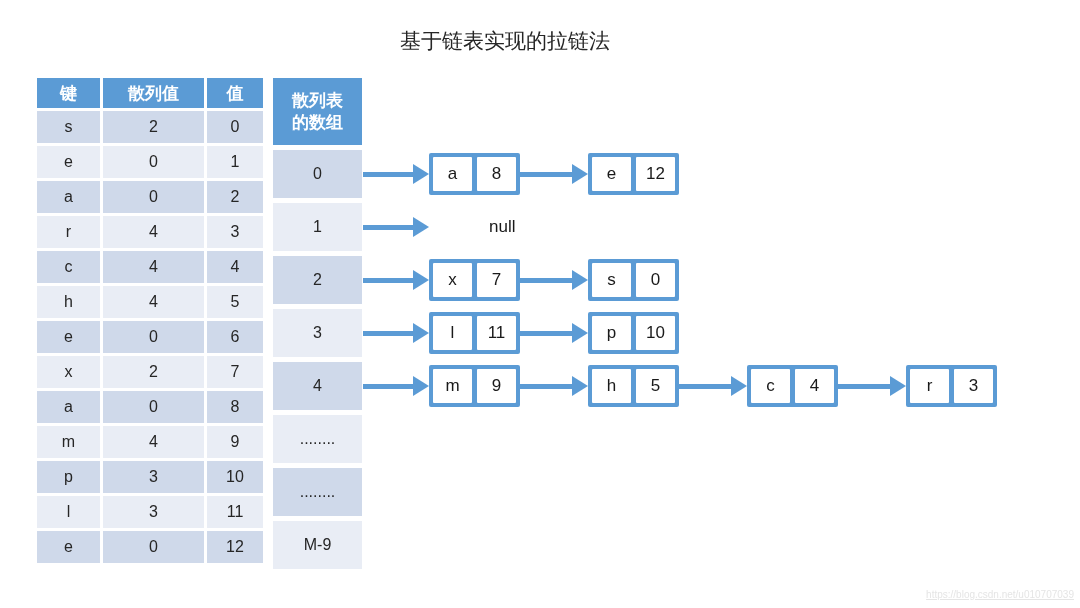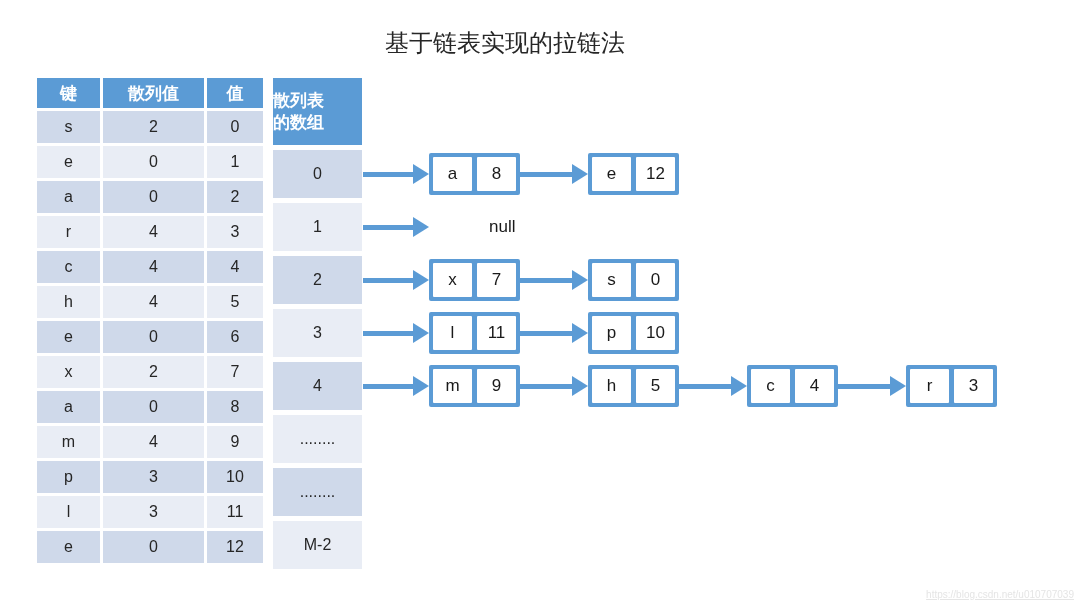--- a/index.html
+++ b/index.html
@@ -2,42 +2,42 @@
 <html><head>
 <meta charset="utf-8">
 <style>
   html,body{margin:0;padding:0;background:#fff;}
   .stage{
     position:relative;width:1080px;height:608px;background:#ffffff;
     font-family:"Liberation Sans","DejaVu Sans",sans-serif;overflow:hidden;
   }
   .title{
     position:absolute;top:27px;left:0;width:1080px;padding-right:70px;box-sizing:border-box;
-    text-align:center;font-size:24px;color:#262626;
+    text-align:center;font-size:21px;color:#262626;
   }
   
   table.key-table{
     position:absolute;left:34px;top:75px;
     border-collapse:separate;border-spacing:3.5px;
   }
   table.key-table th{
     background:var(--accent);color:#ffffff;font-weight:bold;font-size:17px;
     height:30px;padding:0;text-align:center;
   }
   table.key-table td{
     height:32px;padding:0;text-align:center;font-size:16px;color:#262626;
   }
   .c1{width:63px}.c2{width:101px}.c3{width:56px}
   tr.band-dark td{background:var(--band-dark);}
   tr.band-light td{background:var(--band-light);}
   
   .hash-col{position:absolute;left:273px;top:78px;width:89px;}
   .hash-header{
     height:67px;background:var(--accent);color:#fff;font-weight:bold;font-size:17px;
-    display:flex;flex-direction:column;justify-content:center;line-height:1.25;
+    display:flex;flex-direction:column;align-items:center;justify-content:center;line-height:1.25;
   }
   .hash-cell{
     margin-top:5px;height:48px;display:flex;align-items:center;justify-content:center;
     font-size:16px;color:#262626;
   }
   .hash-cell.band-dark{background:var(--band-dark);}
   .hash-cell.band-light{background:var(--band-light);}
   
   .chains{position:absolute;left:363px;top:0;width:717px;height:608px;}
   .chain{position:absolute;left:0;display:flex;align-items:center;height:42px;}
@@ -147,21 +147,21 @@
       <span>散列表</span>
       <span>的数组</span>
     </div>
   <div class="hash-cell band-dark">0</div>
       <div class="hash-cell band-light">1</div>
       <div class="hash-cell band-dark">2</div>
       <div class="hash-cell band-light">3</div>
       <div class="hash-cell band-dark">4</div>
       <div class="hash-cell band-light">........</div>
       <div class="hash-cell band-dark">........</div>
-      <div class="hash-cell band-light">M-2</div>
+      <div class="hash-cell band-light">M-9</div>
     </div>
 
   <div class="chains" id="chains">
       <div class="chain" style="top: 153px;">
         <div class="arrow" style="width: 66px;">
           <div class="shaft"></div>
           <div class="head"></div>
         </div>
         <div class="node">
           <div class="ncell">a</div>

